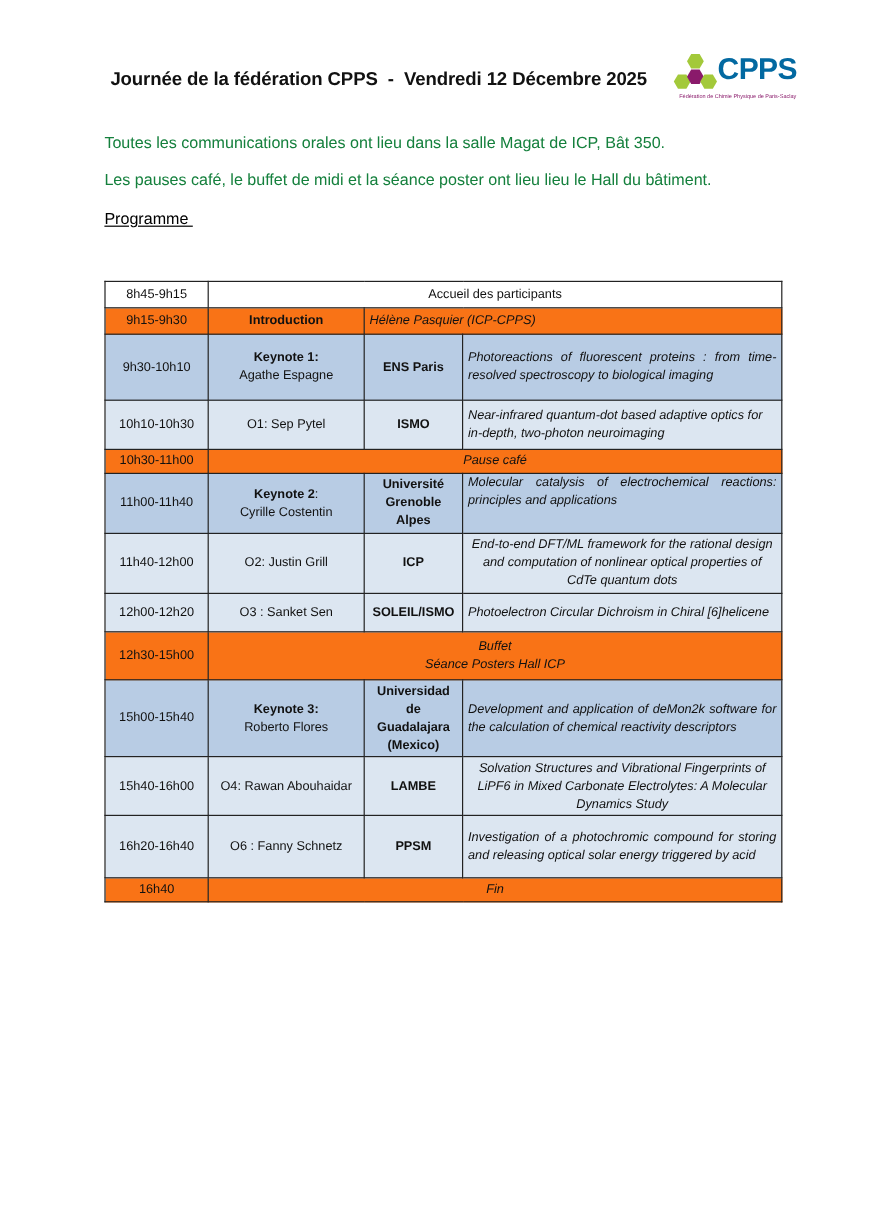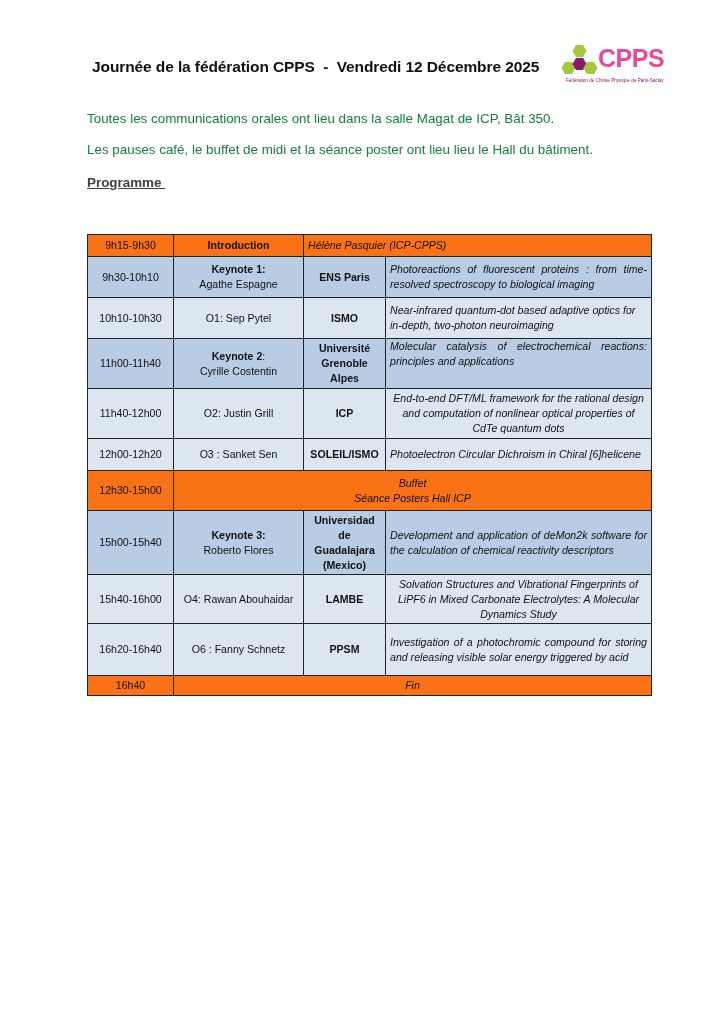--- a/index.html
+++ b/index.html
@@ -1,24 +1,24 @@
 <!DOCTYPE html>
 <html><head>
 <meta charset="utf-8">
 <style>
   html, body { margin:0; padding:0; background:#ffffff; }
   body { width:728px; height:1024px; position:relative; font-family:"Liberation Sans", "DejaVu Sans", sans-serif; color:#111; overflow:hidden; }
   .title { position:absolute; left:92px; top:58px; font-size:15.5px; font-weight:bold; letter-spacing:-0.1px; white-space:pre; }
   .logo { position:absolute; left:552px; top:42px; width:120px; height:46px; }
-  .logo-text { position:absolute; left:598px; top:44px; font-size:25px; font-weight:bold; color:#ec4899; letter-spacing:-0.5px; }
+  .logo-text { position:absolute; left:598px; top:44px; font-size:25px; font-weight:bold; color:#0369a1; letter-spacing:-0.5px; }
   .logo-sub { position:absolute; left:566px; top:78px; font-size:4.6px; color:#8a1a6b; white-space:nowrap; }
   .para { position:absolute; left:87px; font-size:13.4px; color:#15803d; white-space:nowrap; }
   .p1 { top:111px; }
   .p2 { top:142px; }
-  .prog { position:absolute; left:87px; top:175px; font-size:13.4px; font-weight:bold; text-decoration:underline; color:#404040; white-space:pre; }
+  .prog { position:absolute; left:87px; top:175px; font-size:13.4px; font-weight:normal; text-decoration:underline; color:#000000; white-space:pre; }
 
   table.sched { position:absolute; left:87px; top:234px; width:564px; border-collapse:collapse; font-size:10.6px; table-layout:fixed; }
   table.sched td { border:1px solid #222; padding:1px 4px; vertical-align:middle; line-height:15px; }
   table.sched { border:1.5px solid #222; }
   col.c1 { width:86px; } col.c2 { width:130px; } col.c3 { width:82px; } col.c4 { width:266px; }
   .white td { background:#ffffff; }
   .orange td { background:#f97316; }
   .kn td { background:#b8cce4; }
   .talk td { background:#dce6f1; }
   .ctr { text-align:center; }
@@ -46,44 +46,52 @@
 
 <table class="sched">
   <colgroup>
       <col class="c1">
       <col class="c2">
       <col class="c3">
       <col class="c4">
     </colgroup>
 
   <tbody>
+      <tr class="white" style="height:22px;">
+    <td class="ctr">8h45-9h15</td>
+    <td class="ctr" colspan="3">Accueil des participants</td>
+  </tr>
 
   <tr class="orange" style="height:22px;">
     <td class="ctr">9h15-9h30</td>
     <td class="ctr b">Introduction</td>
     <td class="it" colspan="2">Hélène Pasquier (ICP-CPPS)</td>
   </tr>
 
-  <tr class="kn" style="height:41px;">
+  <tr class="kn" style="height:55px;">
     <td class="ctr">9h30-10h10</td>
     <td class="ctr">
       <div class="b">Keynote 1:</div>
       <div>Agathe Espagne</div>
     </td>
     <td class="ctr b">ENS Paris</td>
     <td class="it just">Photoreactions of fluorescent proteins : from time-resolved spectroscopy to biological imaging</td>
   </tr>
 
   <tr class="talk" style="height:41px;">
     <td class="ctr">10h10-10h30</td>
     <td class="ctr">O1:  Sep Pytel</td>
     <td class="ctr b">ISMO</td>
     <td class="it"> Near-infrared quantum-dot based adaptive optics for in-depth, two-photon neuroimaging</td>
   </tr>
 
+  <tr class="orange" style="height:20px;">
+    <td class="ctr">10h30-11h00</td>
+    <td class="ctr it" colspan="3">Pause café</td>
+  </tr>
 
   <tr class="kn" style="height:50px;">
     <td class="ctr">11h00-11h40</td>
     <td class="ctr">
       <div><span class="b">Keynote 2</span><span>:</span></div>
       <div>Cyrille Costentin</div>
     </td>
     <td class="ctr b">Université Grenoble Alpes</td>
     <td class="it just" style="vertical-align:top;padding-top:0;">Molecular catalysis of electrochemical reactions: principles and applications</td>
   </tr>
@@ -125,21 +133,21 @@
     <td class="ctr">O4: Rawan Abouhaidar</td>
     <td class="ctr b">LAMBE</td>
     <td class="it ctr">Solvation Structures and Vibrational Fingerprints of LiPF6 in Mixed Carbonate Electrolytes: A Molecular Dynamics Study</td>
   </tr>
 
 
   <tr class="talk" style="height:52px;">
     <td class="ctr">16h20-16h40</td>
     <td class="ctr">O6 : Fanny Schnetz</td>
     <td class="ctr b">PPSM</td>
-    <td class="it just">Investigation of a photochromic compound for storing and releasing visible solar energy triggered by acid</td>
+    <td class="it just">Investigation of a photochromic compound for storing and releasing optical solar energy triggered by acid</td>
   </tr>
 
   <tr class="orange" style="height:20px;">
     <td class="ctr">16h40</td>
     <td class="ctr it" colspan="3">Fin</td>
   </tr>
 </tbody>
   </table>
 
 </body></html>

